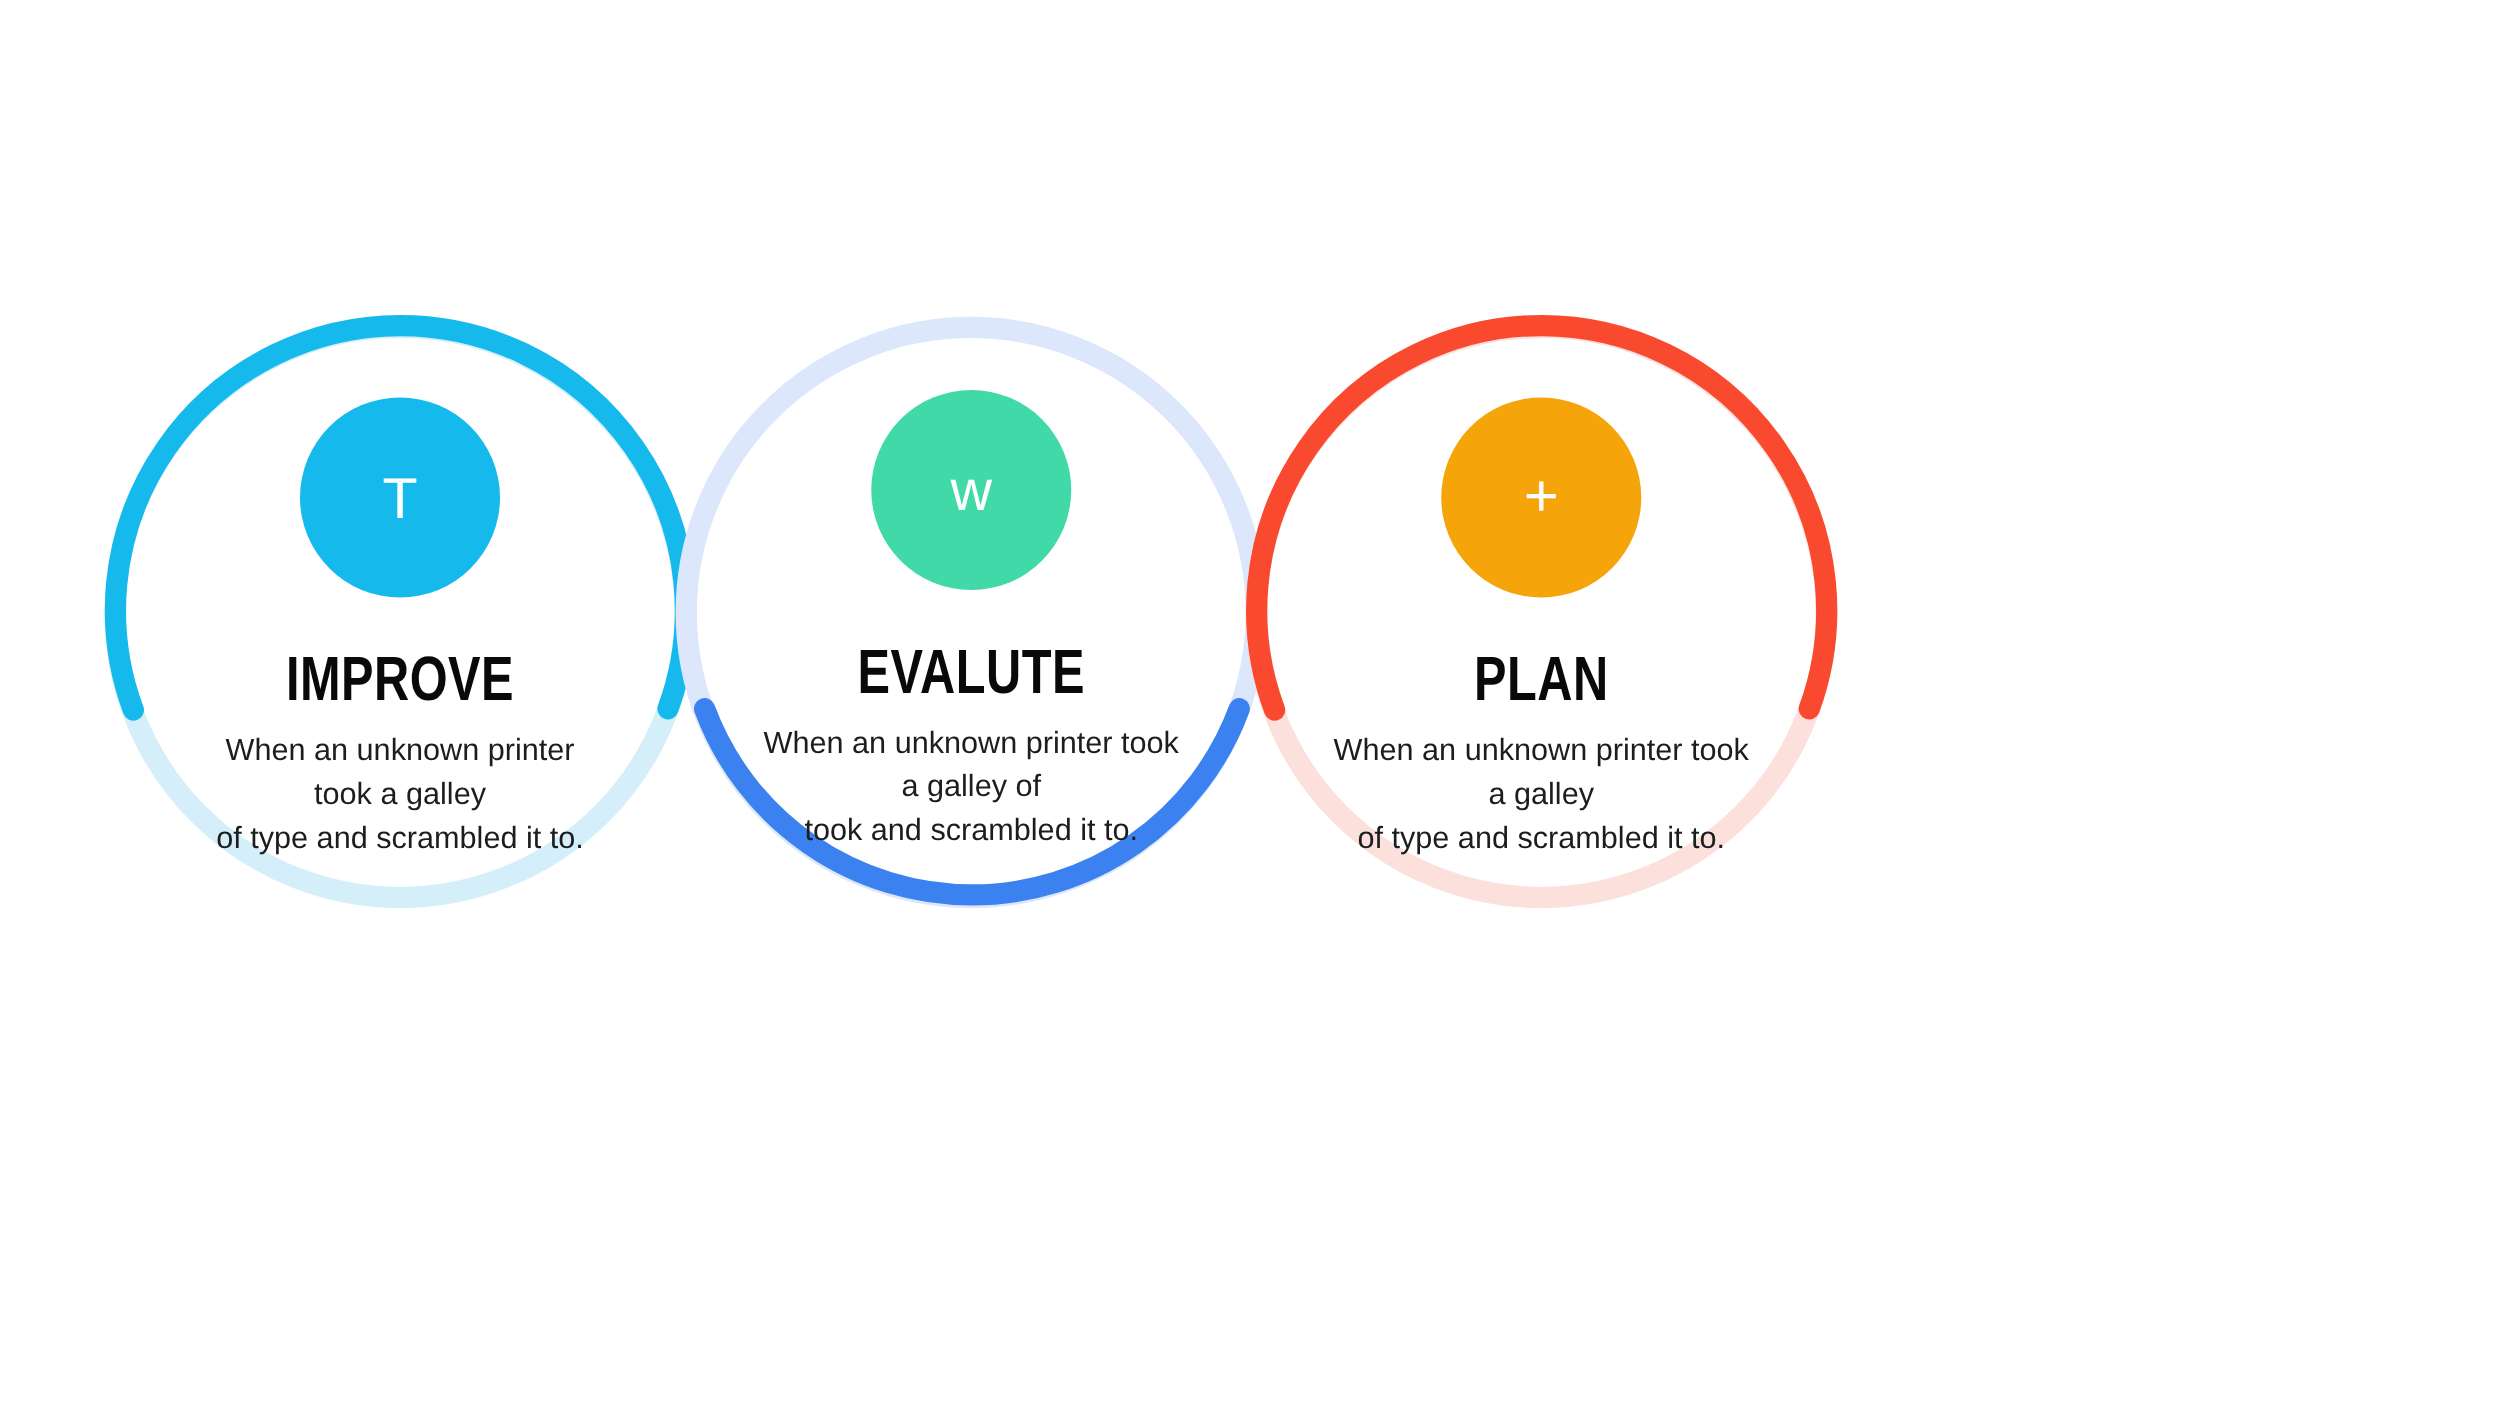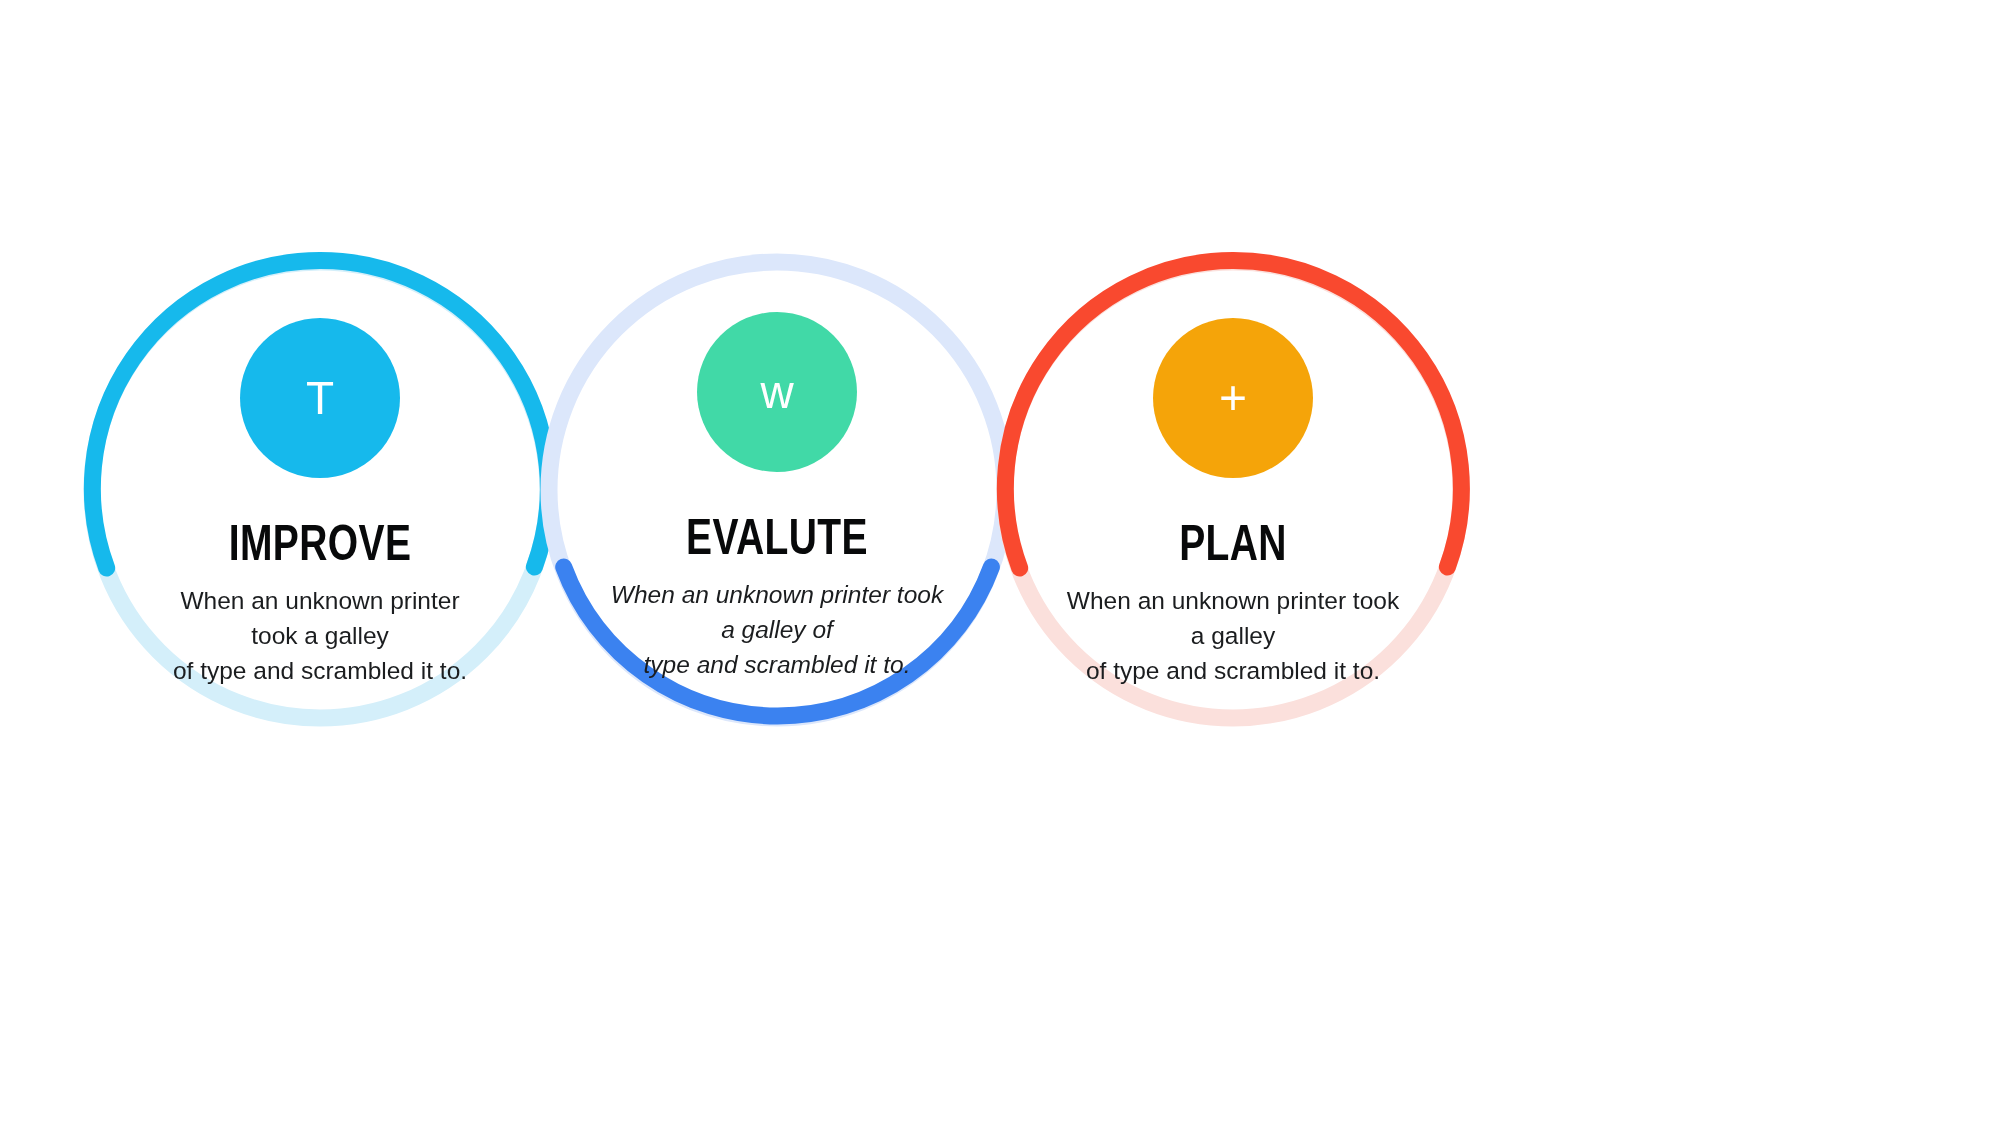--- a/index.html
+++ b/index.html
@@ -68,21 +68,21 @@
     font-size: 24.5px;
     line-height: 1.42;
     color: #1b1d1f;
     margin-top: 12px;
   }
   .desc-line { display: block; }
   .c1 { left: 90px;  top: 318px; }
   .c2 { left: 547px; top: 312px; }
   .c3 { left: 1003px; top: 318px; }
   .c1 .card-desc { width: 330px; margin-left: auto; margin-right: auto; }
-  .c2 .card-desc { width: 350px; margin-left: auto; margin-right: auto; font-style: italic; }
+  .c2 .card-desc { width: 350px; margin-left: auto; margin-right: auto; }
   .c3 .card-desc { width: 340px; margin-left: auto; margin-right: auto; }
 </style>
 </head>
 <body>
 
 <div id="stage">
 
   <svg class="rings-layer" viewBox="0 0 2000 1125" width="2000" height="1125" xmlns="http://www.w3.org/2000/svg">
 
     <circle cx="320" cy="490" r="228" fill="none" stroke="#d4effa" stroke-width="17"></circle>
@@ -112,21 +112,21 @@
     </div>
   </div>
 
   <div class="card c2">
     <div class="badge" style="background:#41d9a7">
       <span class="badge-glyph glyph-w">w</span>
     </div>
     <div class="card-title">EVALUTE</div>
     <div class="card-desc">
       <span class="desc-line">When an unknown printer took a galley of</span>
-      <span class="desc-line">type and scrambled it to.</span>
+      <span class="desc-line">took and scrambled it to.</span>
     </div>
   </div>
 
   <div class="card c3">
     <div class="badge" style="background:#f5a409">
       <span class="badge-glyph glyph-plus">+</span>
     </div>
     <div class="card-title">PLAN</div>
     <div class="card-desc">
       <span class="desc-line">When an unknown printer took a galley</span>

